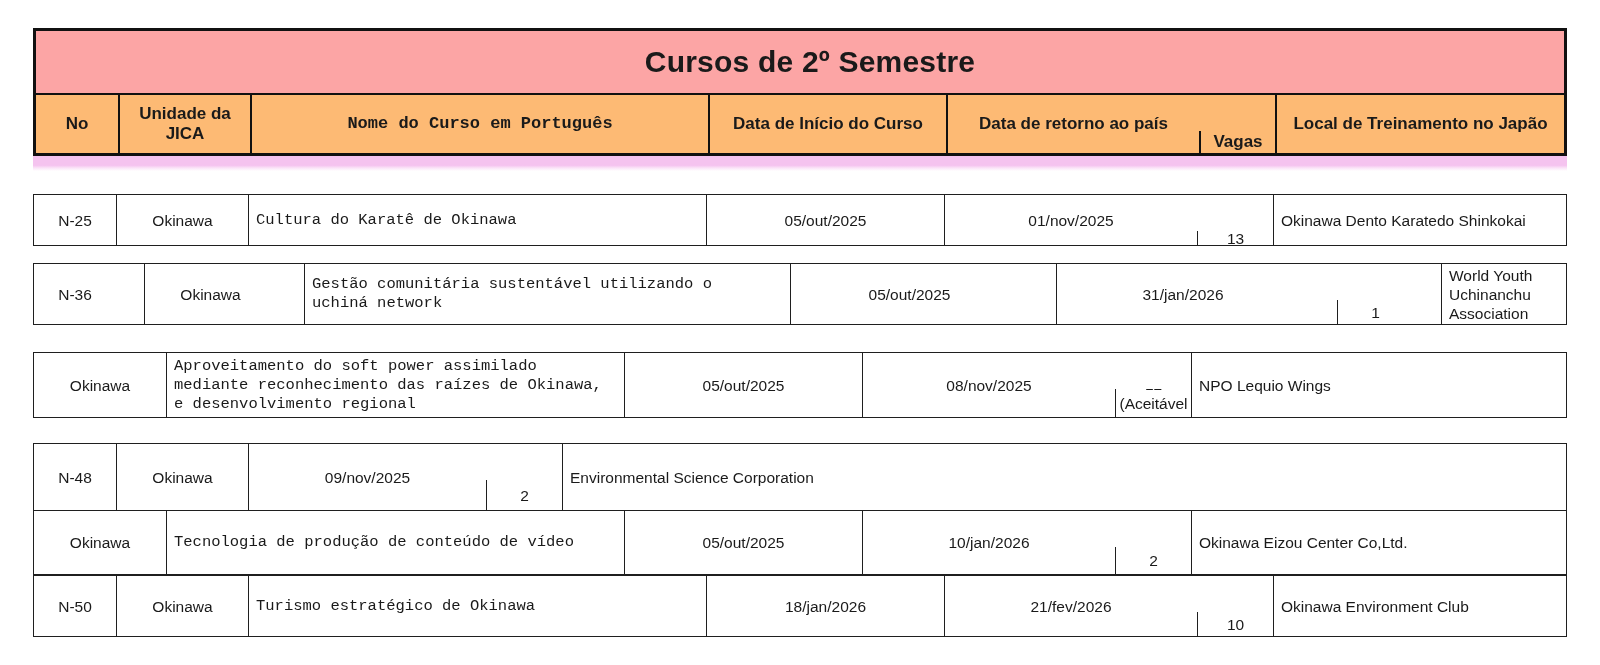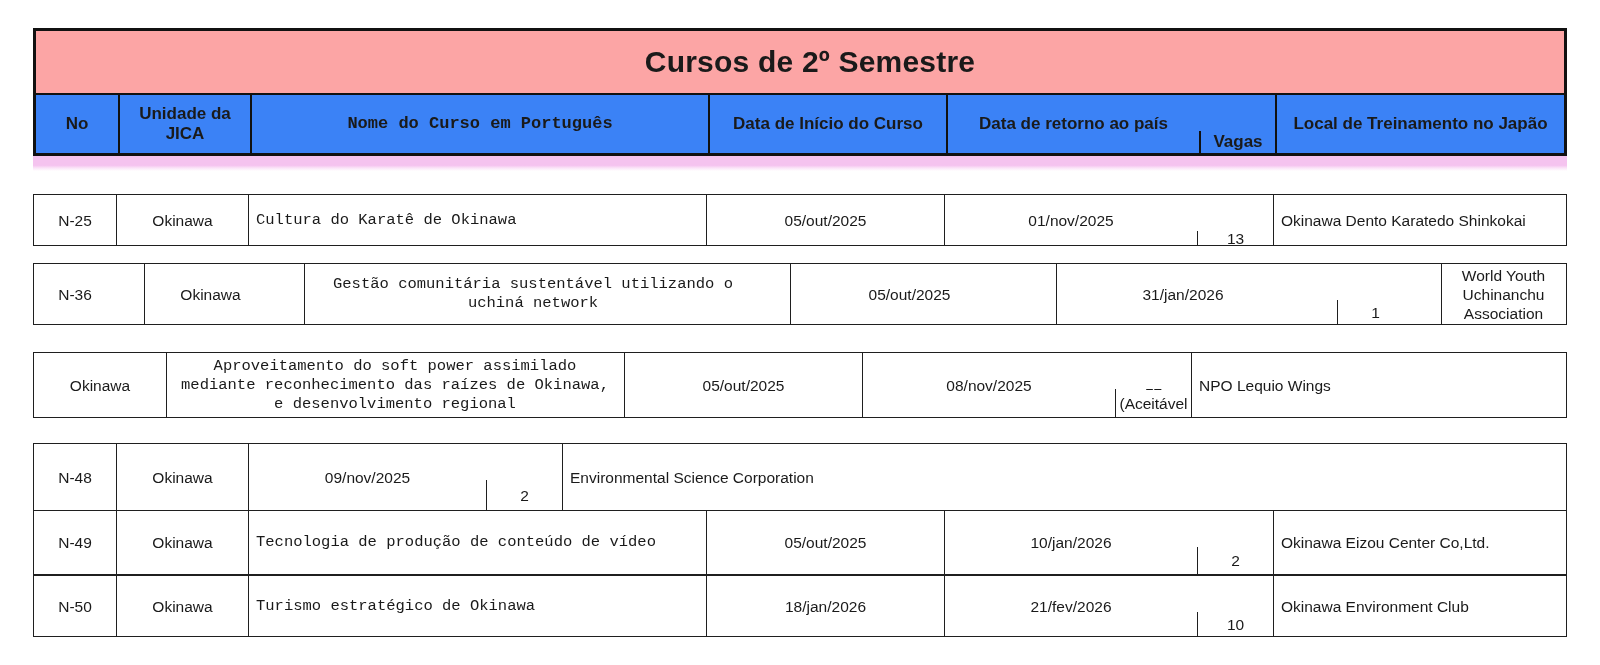--- a/index.html
+++ b/index.html
@@ -29,21 +29,21 @@
     justify-content:center;
     font-size:30px;
     font-weight:bold;
     border-bottom:2px solid #111;
     letter-spacing:0.2px;
     padding-left:20px;
   }
   .hrow{
     display:flex;
     align-items:stretch;
-    background:#3b82f6;
+    background:#fdba74;
     height:58px;
   }
   .hc{
     display:flex;
     align-items:center;
     justify-content:center;
     text-align:center;
     font-weight:bold;
     font-size:17px;
     line-height:20px;
@@ -84,21 +84,21 @@
     justify-content:center;
     text-align:center;
     font-size:15.5px;
     line-height:19px;
     padding:2px 5px;
     overflow:hidden;
   }
   .drow .c + .c{ border-left:1.4px solid #1f1f1f; }
   .c.left{
     justify-content:flex-start;
-    text-align:center;
+    text-align:left;
     padding-left:7px;
     padding-right:8px;
   }
   .c.pre{ white-space:pre-line; }
   .h50{height:50px;} .h60{height:60px;gap:28px;} .h64{height:64px;}
   .h66{height:66px;} .h62{height:62px;}
   .gap23{margin-top:23px;} .gap17{margin-top:17px;}
   .gap27{margin-top:27px;} .gap25{margin-top:25px;}
 </style>
 </head>
@@ -159,21 +159,20 @@
 
   <div class="row-box grp gap25">
     <div class="drow h66">
       <div class="c col-no">N-48</div>
       <div class="c col-uni">Okinawa</div>
       <div class="c col-ini">09/nov/2025</div>
       <div class="c col-vag pre">2</div>
       <div class="c col-loc left">Environmental Science Corporation</div>
     </div>
     <div class="drow h64">
-      <div class="c col-no">N-49</div>
       <div class="c col-uni">Okinawa</div>
       <div class="c col-nome left">Tecnologia de produção de conteúdo de vídeo</div>
       <div class="c col-ini">05/out/2025</div>
       <div class="c col-ret">10/jan/2026</div>
       <div class="c col-vag pre">2</div>
       <div class="c col-loc left">Okinawa Eizou Center Co,Ltd.</div>
     </div>
     <div class="drow h62 thick-top">
       <div class="c col-no">N-50</div>
       <div class="c col-uni">Okinawa</div>

